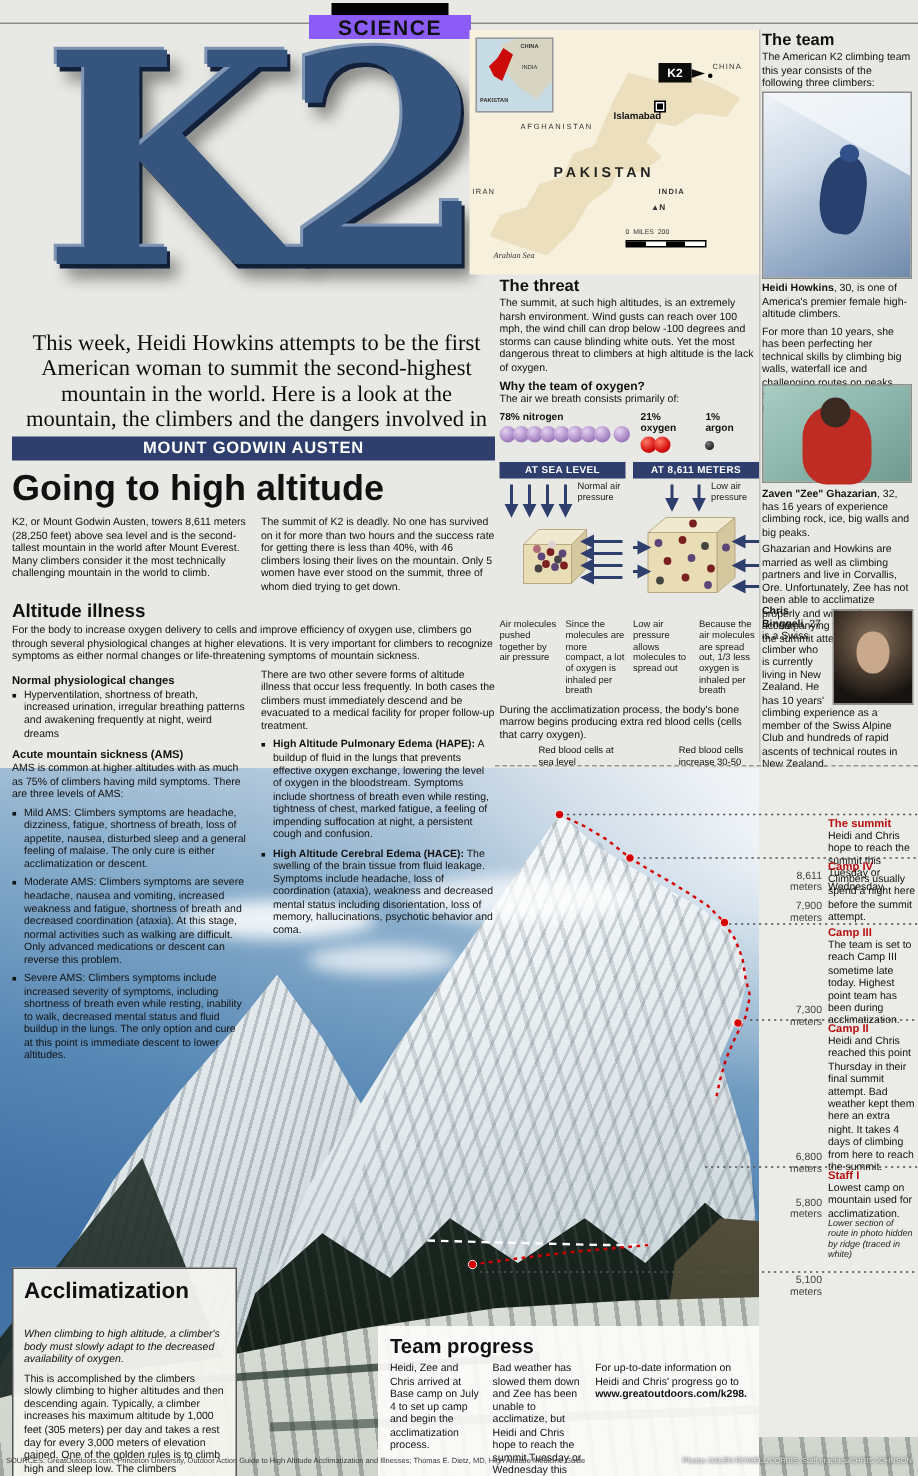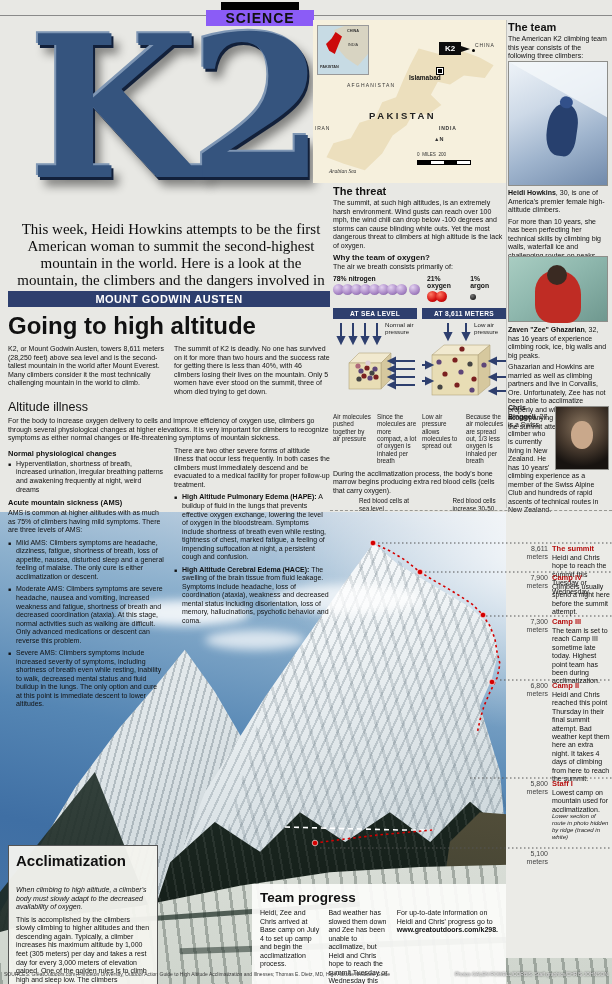--- a/index.html
+++ b/index.html
@@ -14,21 +14,21 @@
   .science-text{position:absolute;top:10px;left:206px;width:108px;text-align:center;font-weight:bold;font-size:14px;letter-spacing:1px;background:#8b5cf6;}
   
   .k2{position:absolute;top:6px;left:14px;width:316px;height:206px;text-align:center;font-family:"DejaVu Serif",serif;font-weight:bold;font-size:196px;line-height:204px;letter-spacing:-10px;color:#35547e;text-shadow:-2px -2px 0 #7e96b4,2px 3px 0 #12203a,7px 9px 10px rgba(0,0,0,.45);}
   .intro{position:absolute;top:221px;left:10px;width:322px;font-family:"Liberation Serif",serif;font-size:15px;line-height:1.14;text-align:center;color:#0d0d0d;}
   .banner{position:absolute;top:291px;left:8px;width:322px;height:16px;background:#2e3f6e;color:#fff;font-weight:bold;font-size:11px;line-height:16px;text-align:center;letter-spacing:.5px;}
   
   .main-left{position:absolute;top:312px;left:8px;width:322px;z-index:6;}
   .goh{font-size:24px;font-weight:bold;margin:0 0 5px 0;}
   .cols2{display:flex;gap:10px;}
   .col{width:156px;}
-  .h3{font-size:12.5px;font-weight:normal;margin:4px 0 3px 0;}
+  .h3{font-size:12.5px;font-weight:bold;margin:4px 0 3px 0;}
   .h4{font-size:7.5px;font-weight:bold;margin:2px 0 2px 0;}
   
   .vrule{position:absolute;left:506px;top:20px;width:1px;height:488px;background:#c2c2be;}
   .msep{position:absolute;left:330px;top:510px;width:282px;height:0;border-top:1px dashed #979792;z-index:7;}
   
   .map{position:absolute;left:313px;top:20px;width:194px;height:163px;background:#f6f0dd;}
   .map-land{position:absolute;left:10px;top:26px;width:174px;height:128px;background:#ecdfbd;filter:drop-shadow(0 0 1px #b4a176);clip-path:polygon(55% 2%,66% 6%,78% 3%,90% 9%,98% 15%,93% 25%,81% 23%,73% 30%,66% 28%,62% 38%,68% 46%,60% 54%,52% 52%,48% 62%,40% 70%,34% 84%,24% 97%,12% 92%,2% 87%,6% 76%,16% 72%,21% 60%,30% 56%,34% 44%,42% 40%,46% 27%,50% 15%);}
   .inset{position:absolute;left:4px;top:5px;width:50px;height:48px;background:#c7dbe4;border:1px solid #999;}
   .inset-land{position:absolute;left:16px;top:0;width:34px;height:40px;background:#d8d4c2;clip-path:polygon(0 10%,30% 0,100% 0,100% 70%,70% 100%,35% 80%,10% 55%);}
   .inset-pak{position:absolute;left:8px;top:6px;width:16px;height:22px;background:#cc0a0a;clip-path:polygon(60% 0,100% 20%,80% 55%,55% 100%,20% 85%,0 55%,35% 30%);}
@@ -84,21 +84,21 @@
   .peak-streaks{position:absolute;inset:0;background:repeating-linear-gradient(75deg,rgba(58,78,90,.16) 0 3px,rgba(0,0,0,0) 3px 13px);clip-path:polygon(61% 6.6%,71.2% 15.9%,80.3% 24.2%,81.4% 29.7%,78.4% 41.1%,82.7% 62%,82.7% 100%,30% 100%,43.3% 39.2%,56.4% 14.8%);}
   .peak-left{position:absolute;inset:0;background:linear-gradient(150deg,#f6f8f9 0%,#dde4e7 40%,#bcc7cc 75%,#9fadb4 100%),repeating-linear-gradient(105deg,rgba(60,80,92,0) 0 5px,rgba(60,80,92,.25) 5px 7px);background-blend-mode:multiply;clip-path:polygon(30.2% 29.2%,35.1% 38.1%,41.8% 52.9%,52.3% 100%,0 100%,0 84.7%,4.9% 74.2%,12.3% 58.3%,19.6% 45.6%,25.3% 37.1%);}
   .rock-left{position:absolute;inset:0;background:linear-gradient(170deg,#3a4a44 0%,#23312b 50%,#101a15 100%);clip-path:polygon(15.5% 55.1%,29.4% 100%,0 100%,0 80.5%);opacity:.92;}
   .rock-mid{position:absolute;inset:0;background:linear-gradient(175deg,#31423a 0%,#1d2a23 55%,#0d1410 100%),repeating-linear-gradient(80deg,rgba(255,255,255,.07) 0 2px,rgba(0,0,0,0) 2px 9px);background-blend-mode:screen;clip-path:polygon(21.2% 100%,27.8% 74.2%,35.1% 65.7%,42.5% 72%,49% 63.6%,56.4% 69.9%,63.7% 63.6%,70.3% 69.9%,76.8% 61.4%,82.7% 67.8%,82.7% 100%);}
   .rock-right{position:absolute;inset:0;background:linear-gradient(190deg,#8a7c60 0%,#5d553f 40%,#2e3528 100%);clip-path:polygon(70.3% 100%,73.5% 69.9%,78.4% 63.6%,100% 65.7%,100% 100%);}
   .glacier{position:absolute;inset:0;background:linear-gradient(180deg,#eef0ec 0%,#dfe3dd 55%,#cfd5cd 100%),repeating-linear-gradient(83deg,rgba(32,48,40,.28) 0 3px,rgba(0,0,0,0) 3px 14px);background-blend-mode:multiply;clip-path:polygon(0 100%,0 89%,9.8% 85.6%,22.9% 83.5%,39.2% 79.2%,53.9% 76.3%,68.6% 75.2%,100% 74.2%,100% 100%);}
   .moraine{position:absolute;background:#24332b;opacity:.75;}
   .mask-right{position:absolute;left:506px;top:0;width:106px;height:446px;background:#ebebe7;}
   .routes{position:absolute;inset:0;}
   
-  .anno{position:absolute;left:508px;width:103px;display:flex;gap:4px;z-index:9;}
+  .anno{position:absolute;left:508px;width:103px;display:flex;gap:4px;z-index:9;align-items:flex-end;}
   .elev{width:40px;flex:none;text-align:right;font-size:7px;color:#444;padding-top:1px;line-height:1.1;}
   .atext{flex:1;}
   .atitle{font-size:7.5px;font-weight:bold;color:#b50f0f;margin-bottom:1px;}
   .abody{font-size:7px;line-height:1.2;color:#111;}
   .route-note{position:absolute;left:552px;width:58px;font-size:6px;font-style:italic;line-height:1.15;color:#222;z-index:9;}
   
   .acclim{position:absolute;left:8px;top:845px;width:150px;background:rgba(244,244,238,.96);border:1px solid #555;box-sizing:border-box;padding:6px 7px;z-index:10;}
   .acclim h3{margin:0 0 16px 0;font-size:15px;font-weight:bold;}
   .acclim .lead{font-style:italic;}
   

